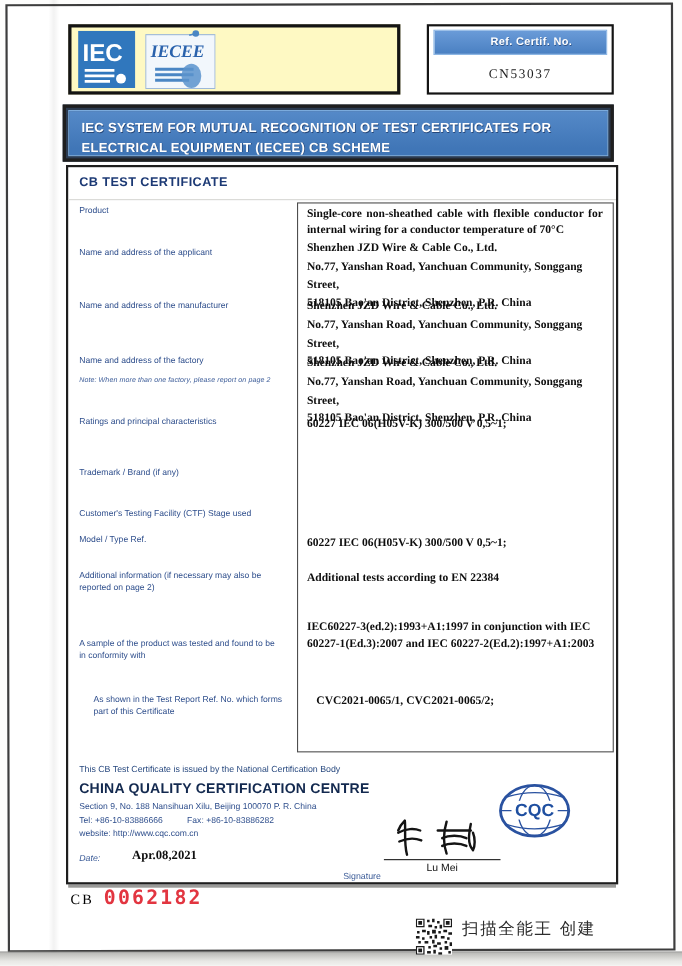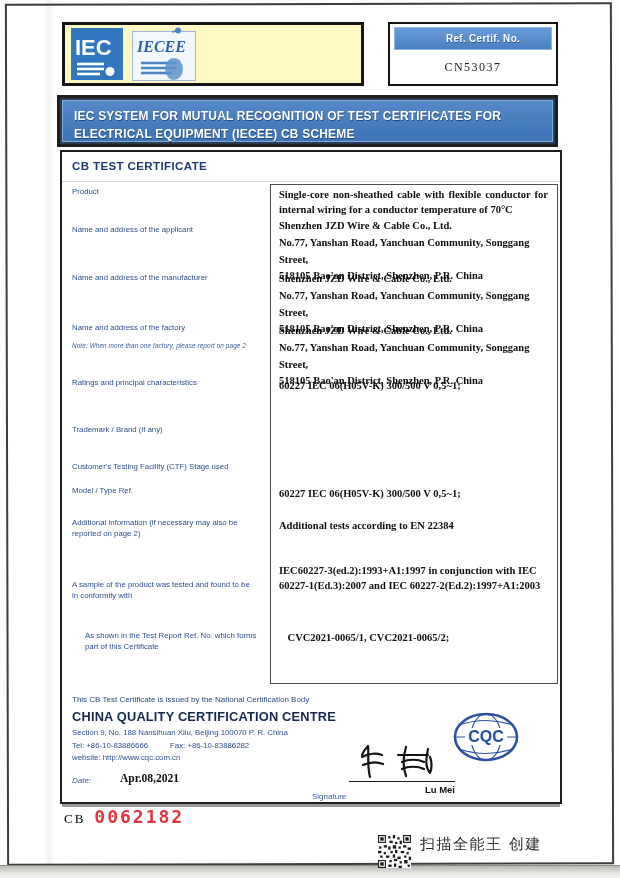--- a/index.html
+++ b/index.html
@@ -102,21 +102,21 @@
   .centre-name{position:absolute;left:10px;top:557px;font-size:12.8px;font-weight:bold;color:#13294f;letter-spacing:.2px;}
   .centre-address{position:absolute;left:10px;top:576px;font-size:7.8px;color:#2e4e8c;}
   .centre-telfax{position:absolute;left:10px;top:589px;font-size:7.8px;color:#2e4e8c;display:flex;gap:22px;}
   .centre-web{position:absolute;left:10px;top:601px;font-size:7.8px;color:#2e4e8c;}
   .date-label{position:absolute;left:10px;top:624px;font-size:8px;color:#3c5c98;font-style:italic;}
   .date-value{position:absolute;left:58px;top:620px;font-family:"Liberation Serif",serif;font-weight:bold;font-size:11.5px;color:#101010;}
   .sig-label{position:absolute;left:250px;top:629px;font-size:8px;color:#3c5c98;margin-top:11px;}
   .sig-area{position:absolute;left:287px;top:590px;width:106px;}
   .sig-scribble{display:block;margin:0 auto;}
   .sig-line{border-top:1.5px solid #1c1c1c;margin-top:1px;}
-  .sig-name{font-size:9.5px;font-weight:bold;color:#101010;text-align:right;padding-top:2px;}
+  .sig-name{font-size:9.5px;font-weight:normal;color:#101010;text-align:center;padding-top:2px;}
   .cqc-logo{position:absolute;left:390px;top:558px;}
 
   
   .cb-stamp{position:absolute;left:64px;top:806px;z-index:2;display:flex;align-items:baseline;gap:9px;}
   .cb-stamp .cb{font-family:Liberation Serif, serif;font-size:13px;color:#000000;letter-spacing:2px;}
   .cb-stamp .num{font-family:"DejaVu Sans Mono",monospace;font-size:18px;font-weight:bold;color:#e23540;letter-spacing:2px;}
   .scan-mark{position:absolute;left:378px;top:835px;z-index:2;display:flex;gap:9px;}
   .scan-mark .mark-text{font-size:15px;color:#2d2d2d;letter-spacing:1.5px;font-family:"DejaVu Sans","Liberation Sans",sans-serif;}
 </style>
 </head>

